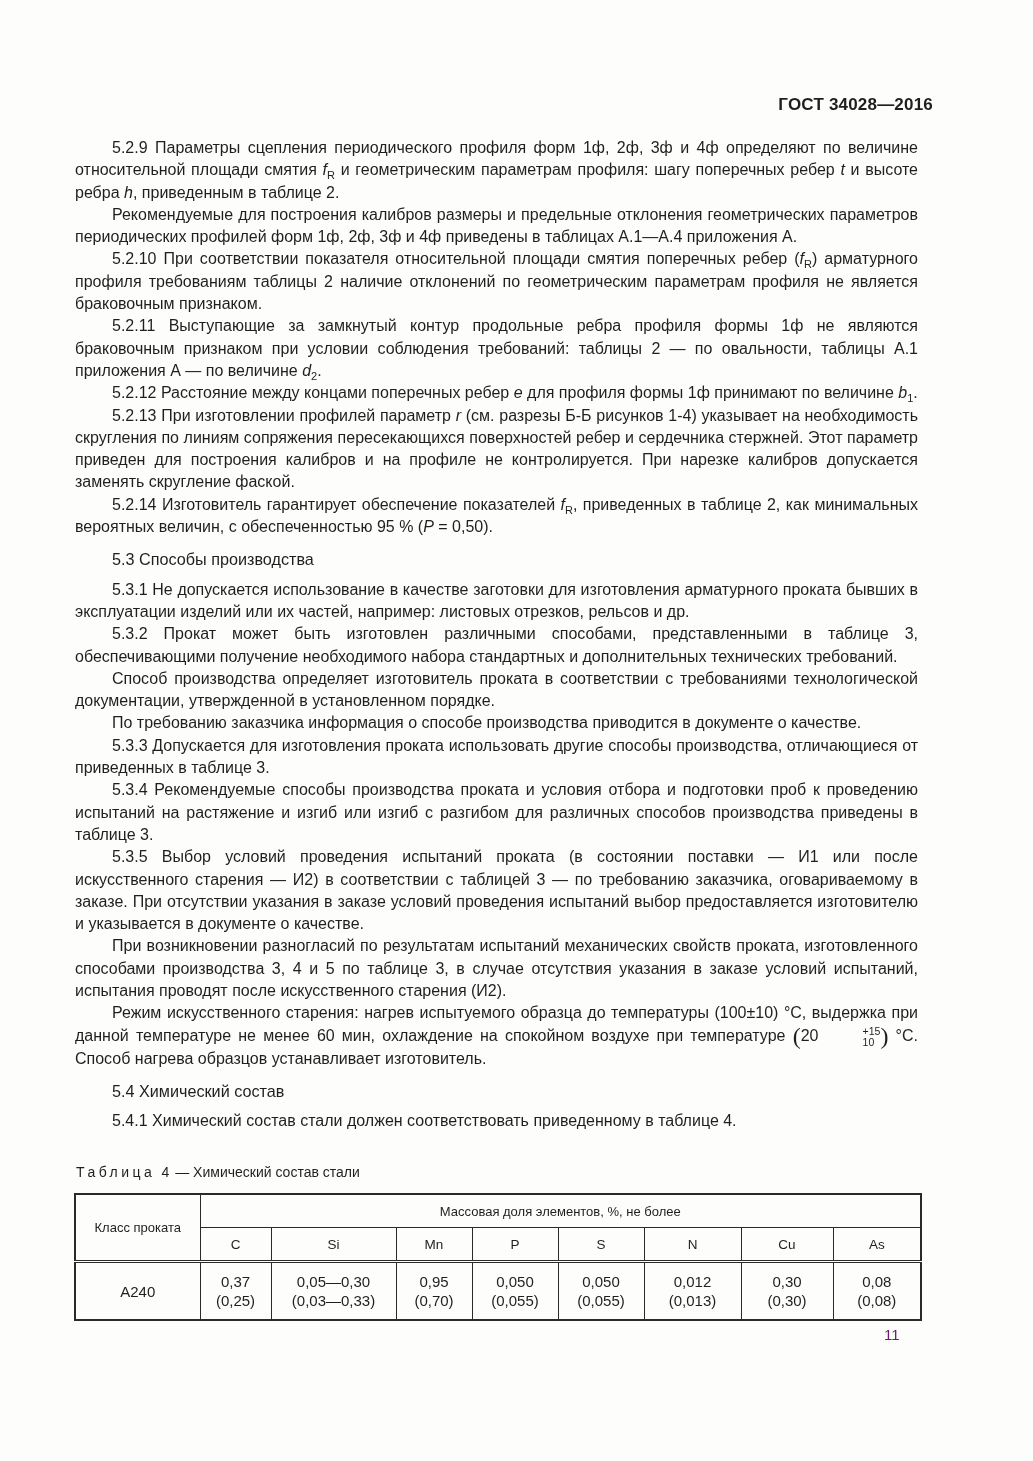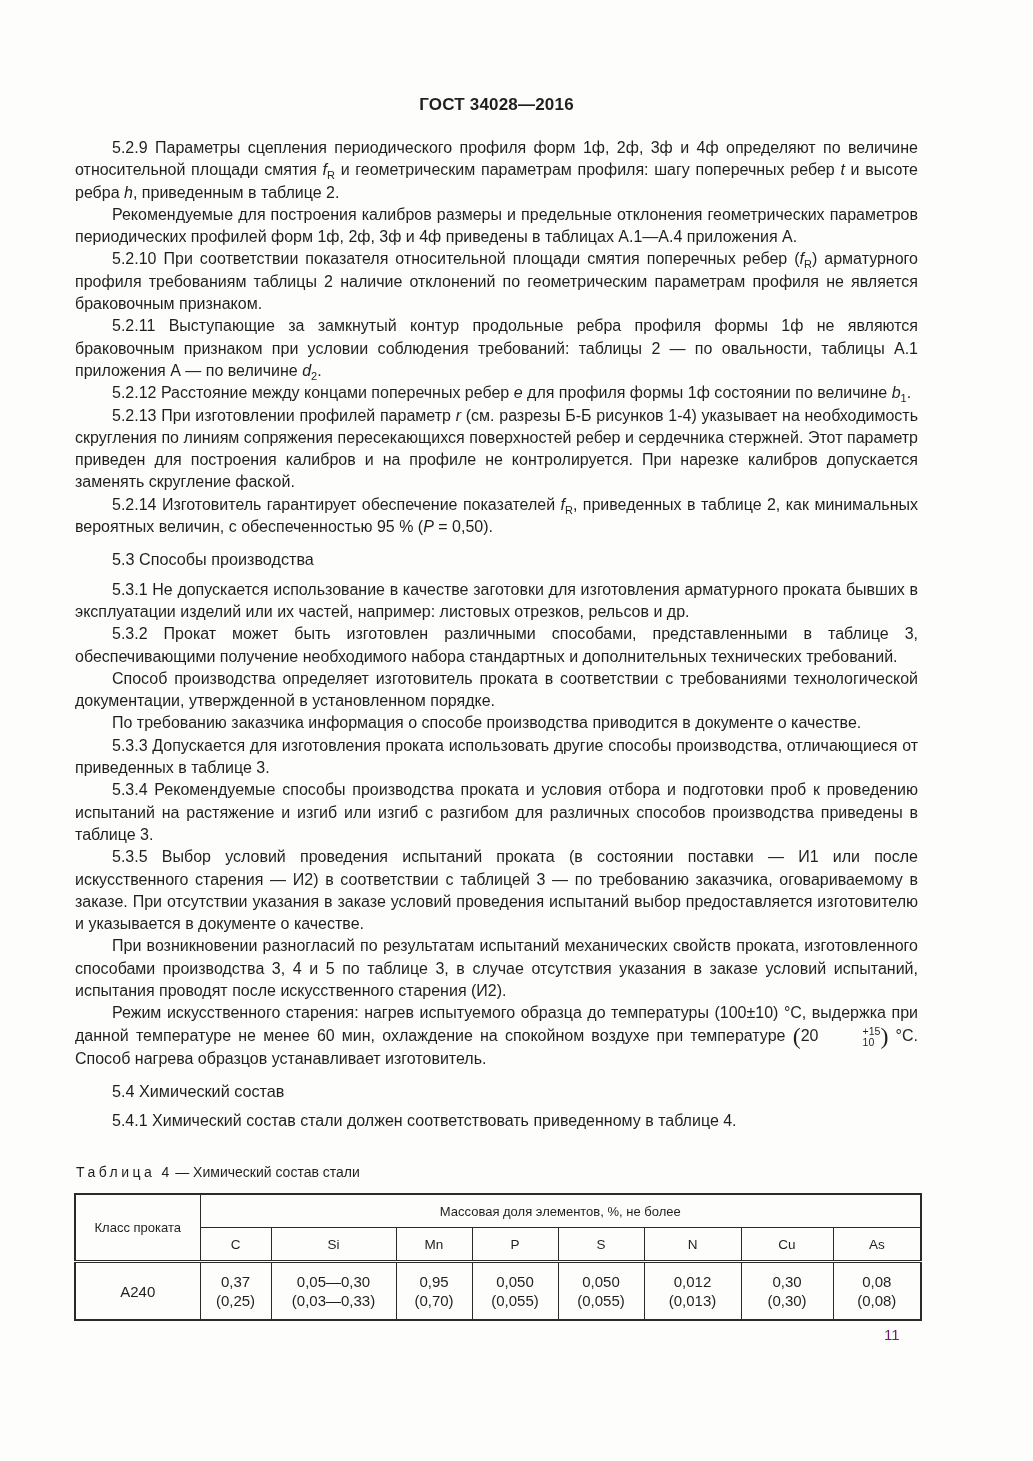--- a/index.html
+++ b/index.html
@@ -5,22 +5,22 @@
   html,body { margin:0; padding:0; background:#ffffff; }
   .page {
     position:relative;
     width:1033px; height:1461px;
     background:#fdfdfc;
     font-family:"Liberation Sans","DejaVu Sans",sans-serif;
     color:#1f1f1f;
     overflow:hidden;
   }
   .doc-num {
-    position:absolute; top:95px; left:75px; width:843px;
-    text-align:center; font-weight:bold; font-size:17px;
+    position:absolute; top:95px; left:90px; width:843px;
+    text-align:right; font-weight:bold; font-size:17px;
     letter-spacing:0.2px;
   }
   .flow {
     position:absolute; top:137px; left:75px; width:843px;
     font-size:16px; line-height:22.3px; text-align:justify;
   }
   p.para { margin:0; text-indent:37px; }
   p.h {
     font-weight:normal; margin:10px 0 8px 0; text-indent:37px;
     text-align:left; font-size:16.2px;
@@ -69,21 +69,21 @@
   <div class="flow">
 
     <p class="para"><span>5.2.9 Параметры сцепления периодического профиля форм 1ф, 2ф, 3ф и 4ф определяют по величине относительной площади смятия </span><span class="v">f</span><sub>R</sub><span> и геометрическим параметрам профиля: шагу поперечных ребер </span><span class="v">t</span><span> и высоте ребра </span><span class="v">h</span><span>, приведенным в таблице 2.</span></p>
 
     <p class="para">Рекомендуемые для построения калибров размеры и предельные отклонения геометрических параметров периодических профилей форм 1ф, 2ф, 3ф и 4ф приведены в таблицах А.1—А.4 приложения А.</p>
 
     <p class="para"><span>5.2.10 При соответствии показателя относительной площади смятия поперечных ребер (</span><span class="v">f</span><sub>R</sub><span>) арматурного профиля требованиям таблицы 2 наличие отклонений по геометрическим параметрам профиля не является браковочным признаком.</span></p>
 
     <p class="para"><span>5.2.11 Выступающие за замкнутый контур продольные ребра профиля формы 1ф не являются браковочным признаком при условии соблюдения требований: таблицы 2 — по овальности, таблицы А.1 приложения А — по величине </span><span class="v">d</span><sub>2</sub><span>.</span></p>
 
-    <p class="para"><span>5.2.12 Расстояние между концами поперечных ребер </span><span class="v">e</span><span> для профиля формы 1ф состоянии по величине </span><span class="v">b</span><sub>1</sub><span>.</span></p>
+    <p class="para"><span>5.2.12 Расстояние между концами поперечных ребер </span><span class="v">e</span><span> для профиля формы 1ф принимают по величине </span><span class="v">b</span><sub>1</sub><span>.</span></p>
 
     <p class="para"><span>5.2.13 При изготовлении профилей параметр </span><span class="v">r</span><span> (см. разрезы Б-Б рисунков 1-4) указывает на необходимость скругления по линиям сопряжения пересекающихся поверхностей ребер и сердечника стержней. Этот параметр приведен для построения калибров и на профиле не контролируется. При нарезке калибров допускается заменять скругление фаской.</span></p>
 
     <p class="para"><span>5.2.14 Изготовитель гарантирует обеспечение показателей </span><span class="v">f</span><sub>R</sub><span>, приведенных в таблице 2, как минимальных вероятных величин, с обеспеченностью 95 % (</span><span class="v">P</span><span> = 0,50).</span></p>
 
     <p class="h">5.3 Способы производства</p>
 
     <p class="para">5.3.1 Не допускается использование в качестве заготовки для изготовления арматурного проката бывших в эксплуатации изделий или их частей, например: листовых отрезков, рельсов и др.</p>
     <p class="para">5.3.2 Прокат может быть изготовлен различными способами, представленными в таблице 3, обеспечивающими получение необходимого набора стандартных и дополнительных технических требований.</p>
     <p class="para">Способ производства определяет изготовитель проката в соответствии с требованиями технологической документации, утвержденной в установленном порядке.</p>

